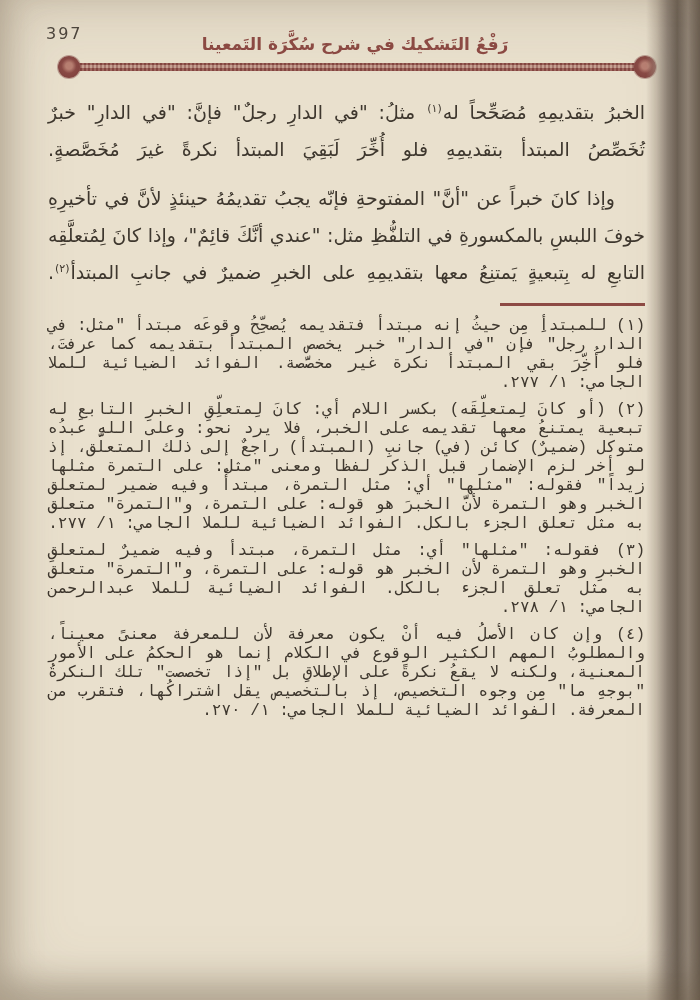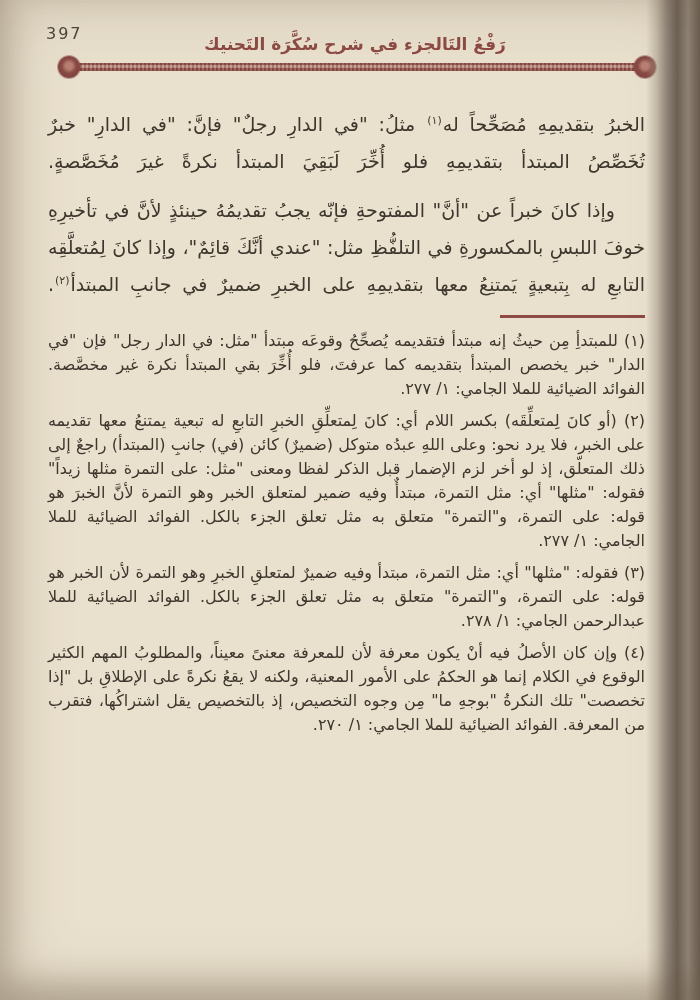--- a/index.html
+++ b/index.html
@@ -35,40 +35,40 @@
     background:radial-gradient(circle at 50% 45%, #b87f72 0 20%, #8a4a45 45%, #7a3d3a 100%);
     box-shadow:0 0 0 1px rgba(122,61,58,.4);
   }
   .bead-left{left:-10px;}
   .bead-right{right:-10px;}
   .content{
     position:absolute;top:94px;left:48px;right:55px;z-index:2;
     direction:rtl;
   }
   .para{
-    margin:12px 0 12px;font-size:19px;line-height:37px;text-align:justify;
+    margin:0 0 12px;font-size:19px;line-height:37px;text-align:justify;
   }
   .para.jlast{text-align-last:justify;}
   .para.indent{text-indent:30px;}
   sup.fnm{font-size:11px;line-height:0;vertical-align:7px;margin:0 1px;}
   .fn-sep{
     width:145px;height:3px;background:#8d4a44;margin:7px 0 11px auto;
   }
   .fn{
-    margin:0 0 8px;font-size:16px;line-height:24px;text-align:justify;
+    margin:0 0 8px;font-size:16px;line-height:19px;text-align:justify;font-family:Liberation Mono, monospace;
   }
 </style>
 </head>
 <body>
 
 <div>
 
   <div class="page-num">397</div>
 
-  <div class="page-title">رَفْعُ التَالجزء في شرح سُكَّرَة التَحنيك</div>
+  <div class="page-title">رَفْعُ التَشكيك في شرح سُكَّرَة التَمعينا</div>
 
   <div class="head-rule">
     <span class="bead bead-left"></span>
     <span class="bead bead-right"></span>
   </div>
 
   <div class="content">
     <div id="main-text">
         <p class="para jlast">الخبرُ بتقديمِهِ مُصَحِّحاً له<sup class="fnm">(١)</sup> مثلُ: "في الدارِ رجلٌ" فإنَّ: "في الدارِ" خبرٌ تُخَصِّصُ المبتدأ بتقديمِهِ فلو أُخِّرَ لَبَقِيَ المبتدأ نكرةً غيرَ مُخَصَّصةٍ.</p>
         <p class="para indent jlast">وإذا كانَ خبراً عن "أنَّ" المفتوحةِ فإنّه يجبُ تقديمُهُ حينئذٍ لأنَّ في تأخيرِهِ خوفَ اللبسِ بالمكسورةِ في التلفُّظِ مثل: "عندي أنَّكَ قائِمٌ"، وإذا كانَ لِمُتعلَّقِه التابعِ له بِتبعيةٍ يَمتنِعُ معها بتقديمِهِ على الخبرِ ضميرٌ في جانبِ المبتدأ<sup class="fnm">(٢)</sup>.</p>

